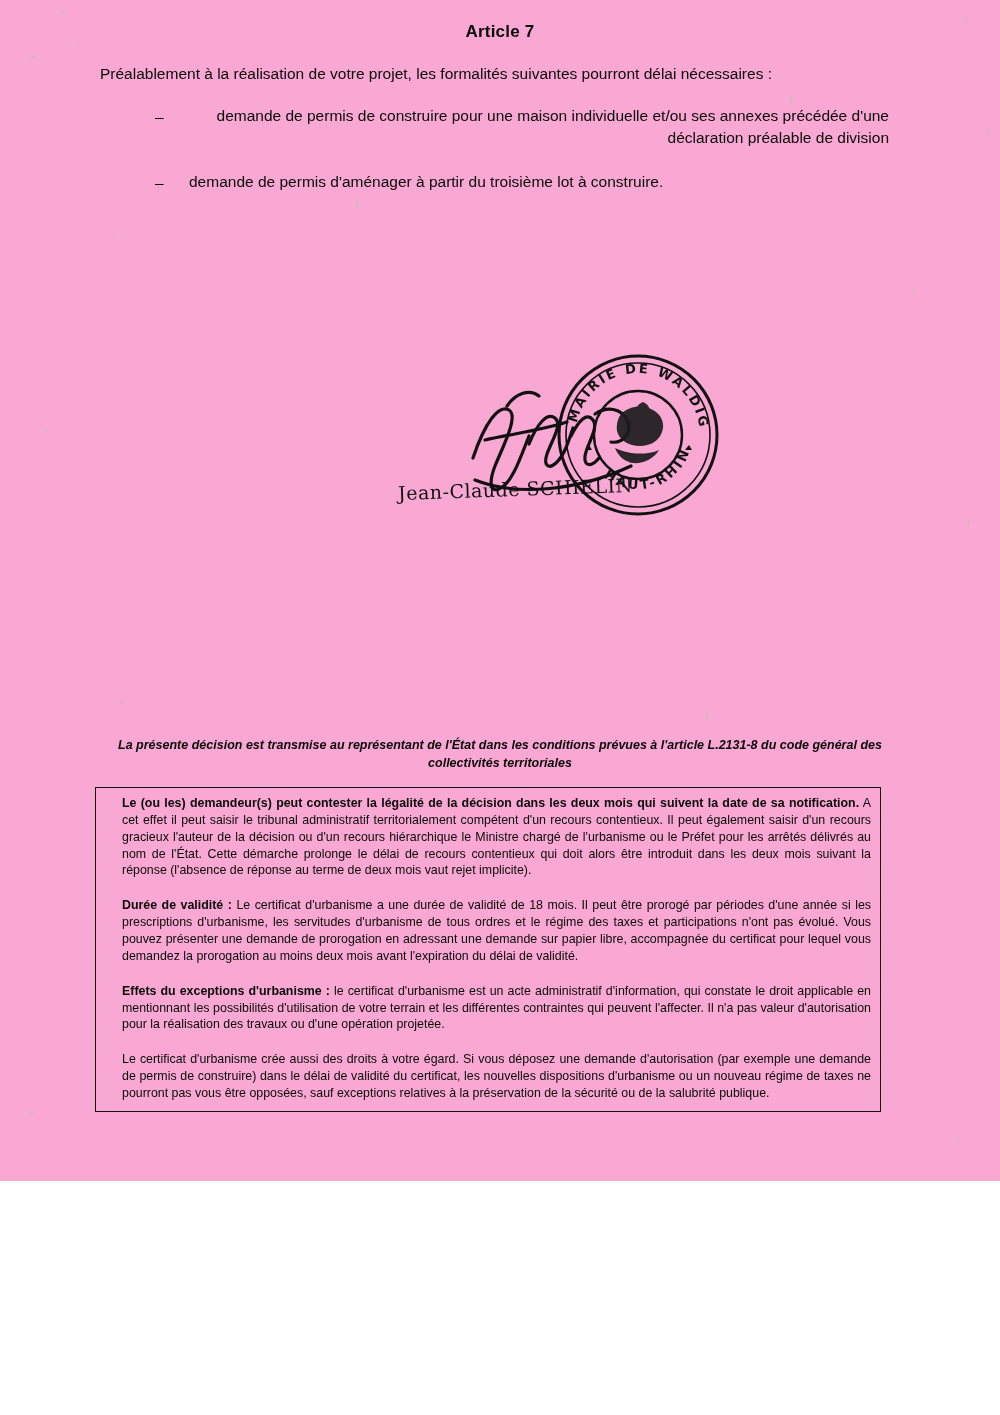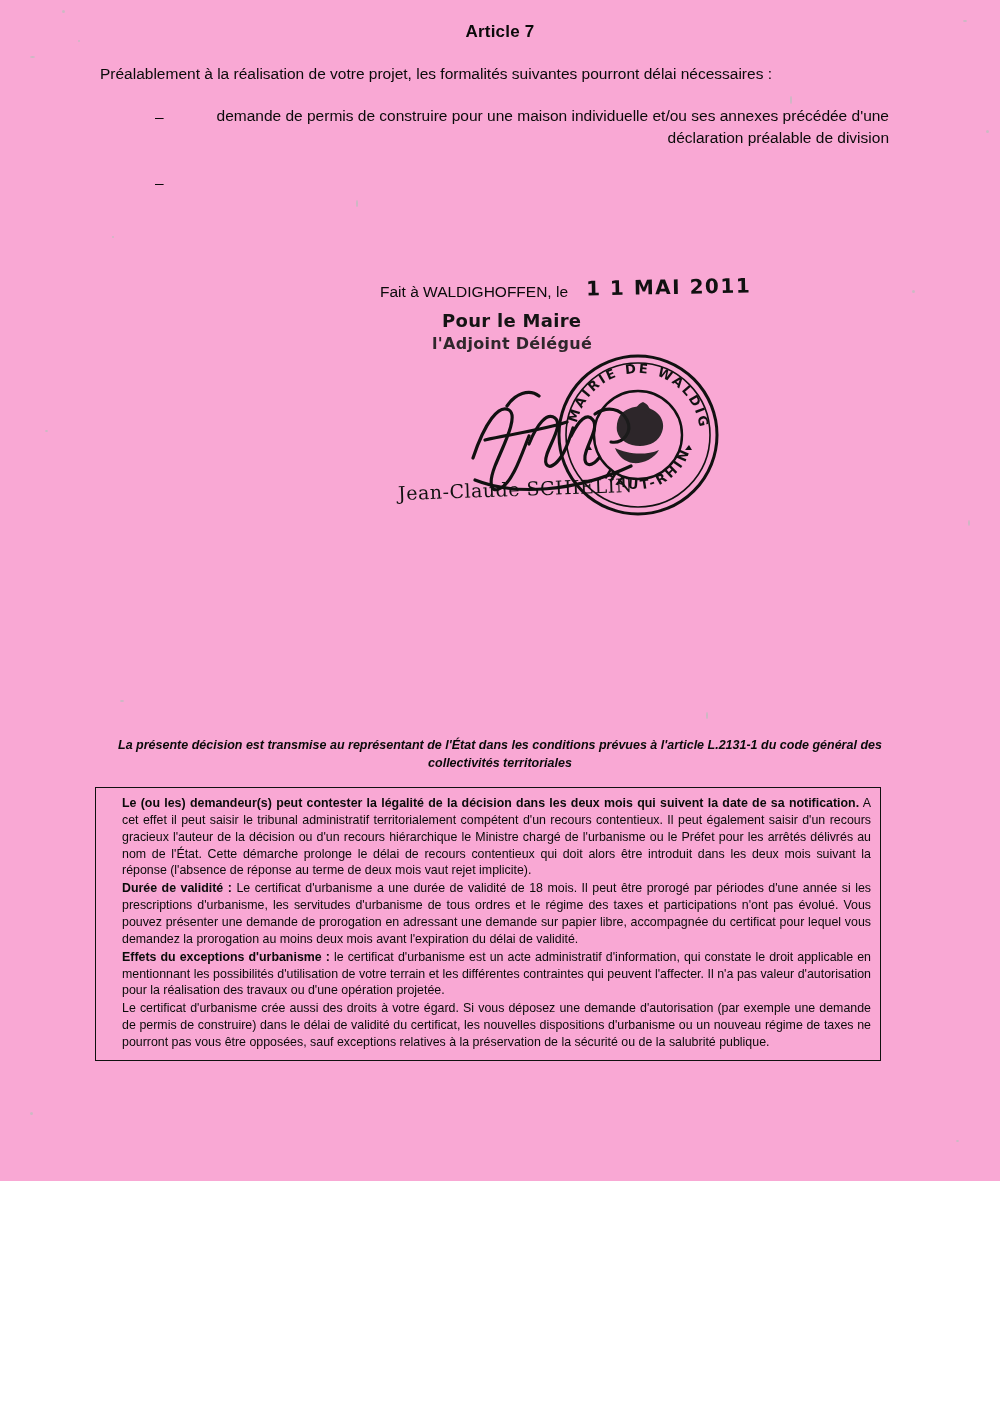--- a/index.html
+++ b/index.html
@@ -172,21 +172,21 @@
     border: 1.5px solid #111;
     padding: 7px 9px 9px 26px;
     box-sizing: border-box;
   }
   .legal-box p {
     margin: 0;
     font-size: 12.4px;
     line-height: 1.36;
     text-align: justify;
   }
-  .legal-box p + p { margin-top: 1px; }
+  .legal-box p + p { margin-top: 18px; }
   .legal-box b { font-weight: bold; }
 
   
   .footer-left {
     position: absolute;
     left: 95px;
     top: 1382px;
     font-size: 15px;
     font-weight: bold;
     letter-spacing: .6px;
@@ -228,31 +228,24 @@
 
   <div class="intro">Préalablement à la réalisation de votre projet, les formalités suivantes pourront délai nécessaires :</div>
 
   <div class="bullets">
     <div class="bullet">
       <span class="dash">–</span>
       <span class="btext">demande de permis de construire pour une maison individuelle et/ou ses annexes précédée d'une déclaration préalable de division</span>
     </div>
     <div class="bullet">
       <span class="dash">–</span>
+      <span class="btext">demande de permis d'aménager à partir du troisième lot à construire.</span>
     </div>
   </div>
 
-  <div class="sig-wrap">
-    <div class="sig-line1">
-      <span>Fait à WALDIGHOFFEN, le</span>
-      <span class="sig-date">1 1 MAI 2011</span>
-    </div>
-    <div class="sig-line2">Pour le Maire</div>
-    <div class="sig-line3">l'Adjoint Délégué</div>
-  </div>
 
   <svg class="scribble" viewBox="0 0 220 150">
     <g fill="none" stroke="#111" stroke-width="3.2" stroke-linecap="round" stroke-linejoin="round">
       <path d="M18 88 C30 52, 44 34, 54 40 C64 46, 48 76, 40 96 C33 114, 36 124, 46 118 C58 111, 66 86, 74 66"></path>
       <path d="M30 70 C56 64, 88 60, 112 52"></path>
       <path d="M74 74 C82 54, 92 42, 100 48 C108 54, 96 72, 92 84 C88 96, 94 100, 102 92 C110 84, 114 70, 118 58"></path>
       <path d="M116 66 C124 50, 132 42, 138 50 C144 58, 132 74, 130 86 C129 96, 136 98, 144 88"></path>
       <path d="M140 44 C152 36, 166 38, 172 50 C178 62, 168 74, 156 72"></path>
       <path d="M52 36 C60 24, 74 18, 84 26"></path>
       <path d="M20 110 C60 126, 120 122, 176 96"></path>
@@ -280,21 +273,21 @@
 
     <g fill="#1c1c1c" opacity=".92">
       <path d="M66 62 c8 -8 22 -10 32 -4 c9 5 12 14 9 22 c-3 9 -12 14 -22 14 c-11 0 -21 -6 -23 -15 c-1 -7 1 -13 4 -17 z"></path>
       <path d="M60 96 c12 6 30 8 44 2 c-5 9 -17 14 -26 13 c-8 -1 -15 -7 -18 -15 z"></path>
       <path d="M88 50 c5 2 8 7 7 12 c-4 -4 -9 -6 -14 -6 c2 -3 4 -5 7 -6 z"></path>
     </g>
   </svg>
 
   <div class="hand-name">Jean-Claude SCHIELIN</div>
 
-  <div class="transmit">La présente décision est transmise au représentant de l'État dans les conditions prévues à l'article L.2131-1 du code général des collectivités territoriales</div>
+  <div class="transmit">La présente décision est transmise au représentant de l'État dans les conditions prévues à l'article L.2131-8 du code général des collectivités territoriales</div>
 
   <div class="legal-box">
     <p>
       <b>Le (ou les) demandeur(s) peut contester la légalité de la décision dans les deux mois qui suivent la date de sa notification.</b><span> A cet effet il peut saisir le tribunal administratif territorialement compétent d'un recours contentieux. Il peut également saisir d'un recours gracieux l'auteur de la décision ou d'un recours hiérarchique le Ministre chargé de l'urbanisme ou le Préfet pour les arrêtés délivrés au nom de l'État. Cette démarche prolonge le délai de recours contentieux qui doit alors être introduit dans les deux mois suivant la réponse (l'absence de réponse au terme de deux mois vaut rejet implicite).</span>
     </p>
     <p>
       <b>Durée de validité :</b><span> Le certificat d'urbanisme a une durée de validité de 18 mois. Il peut être prorogé par périodes d'une année si les prescriptions d'urbanisme, les servitudes d'urbanisme de tous ordres et le régime des taxes et participations n'ont pas évolué. Vous pouvez présenter une demande de prorogation en adressant une demande sur papier libre, accompagnée du certificat pour lequel vous demandez la prorogation au moins deux mois avant l'expiration du délai de validité.</span>
     </p>
     <p>
       <b>Effets du exceptions d'urbanisme :</b><span> le certificat d'urbanisme est un acte administratif d'information, qui constate le droit applicable en mentionnant les possibilités d'utilisation de votre terrain et les différentes contraintes qui peuvent l'affecter. Il n'a pas valeur d'autorisation pour la réalisation des travaux ou d'une opération projetée.</span>

